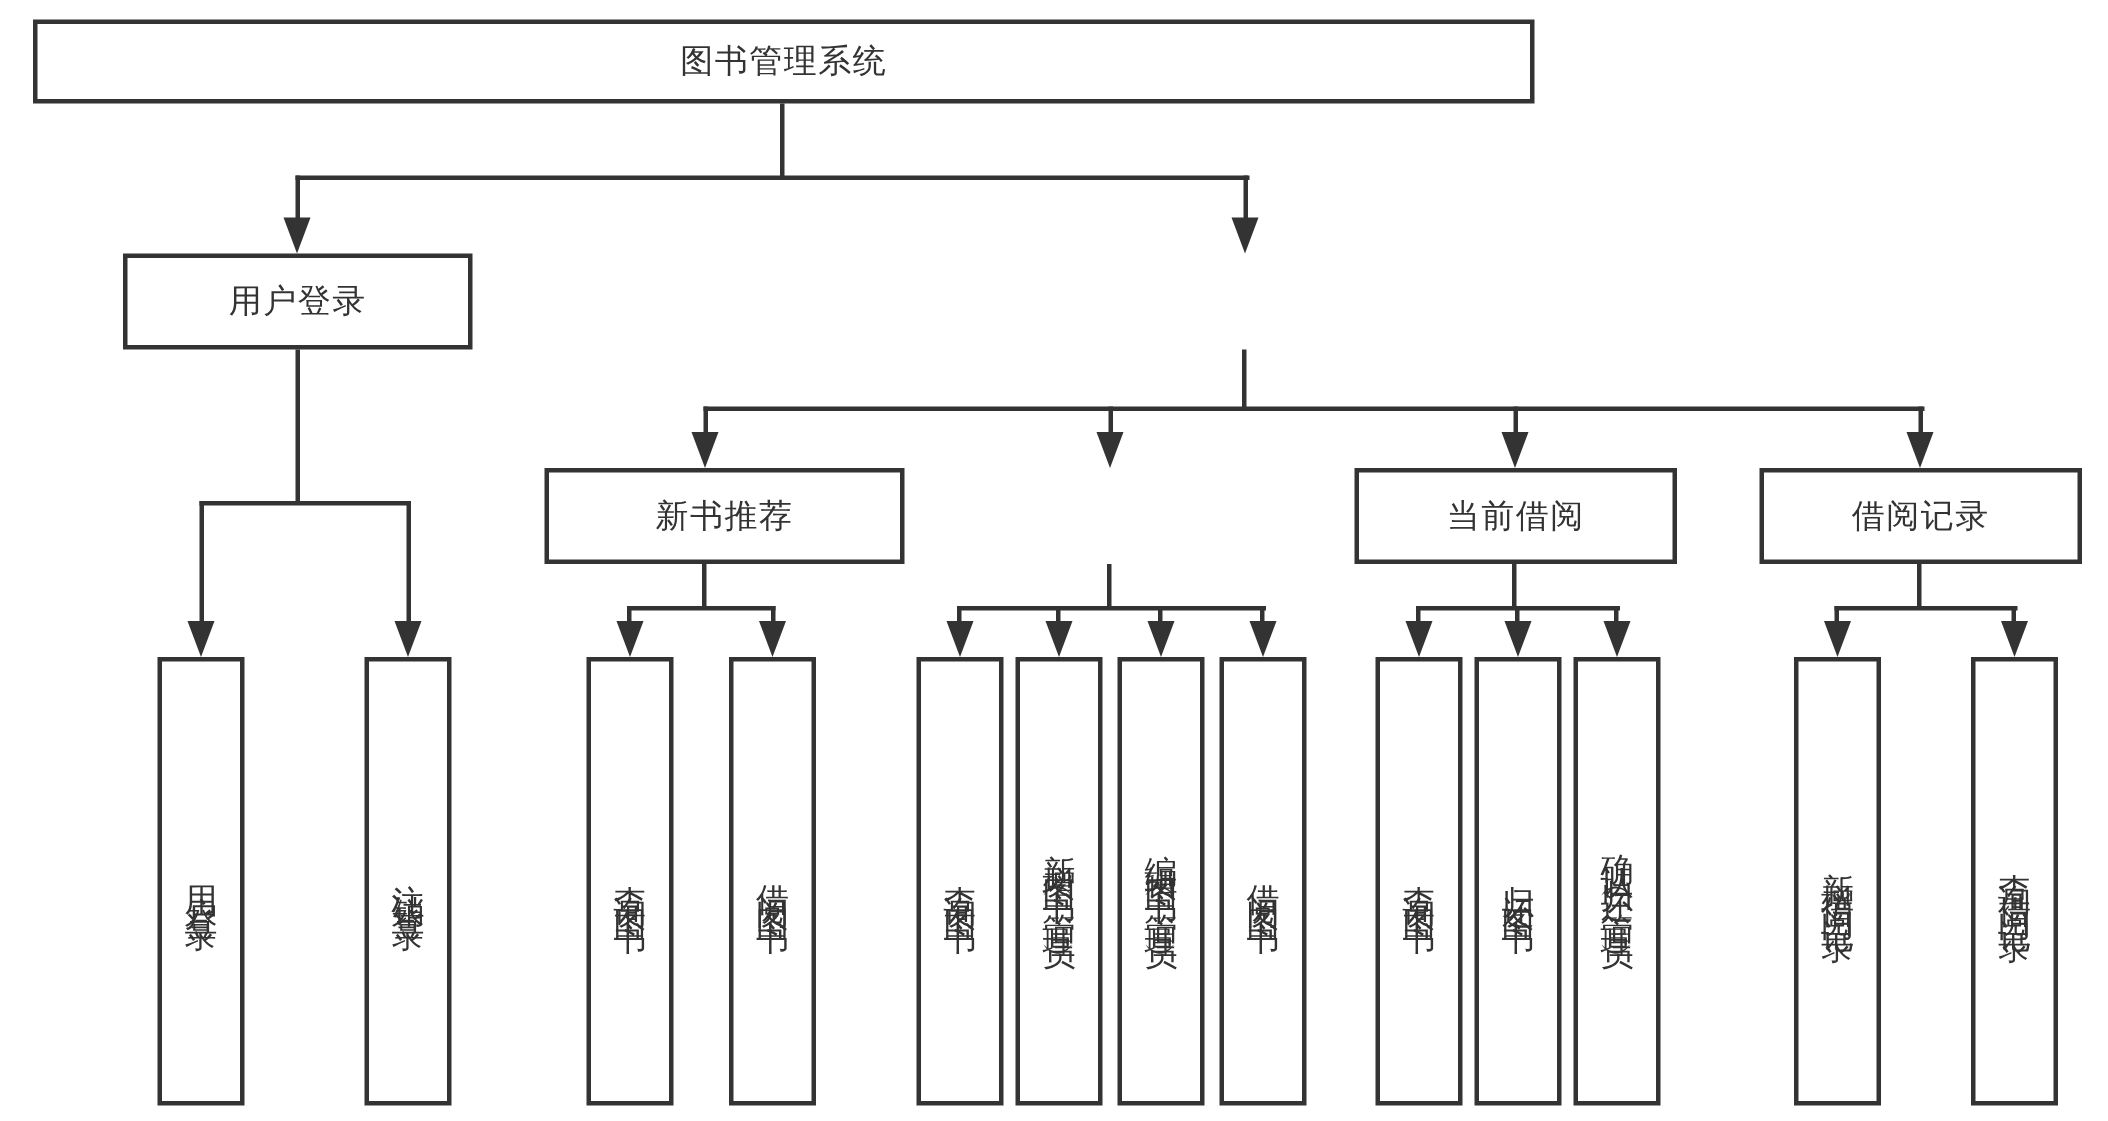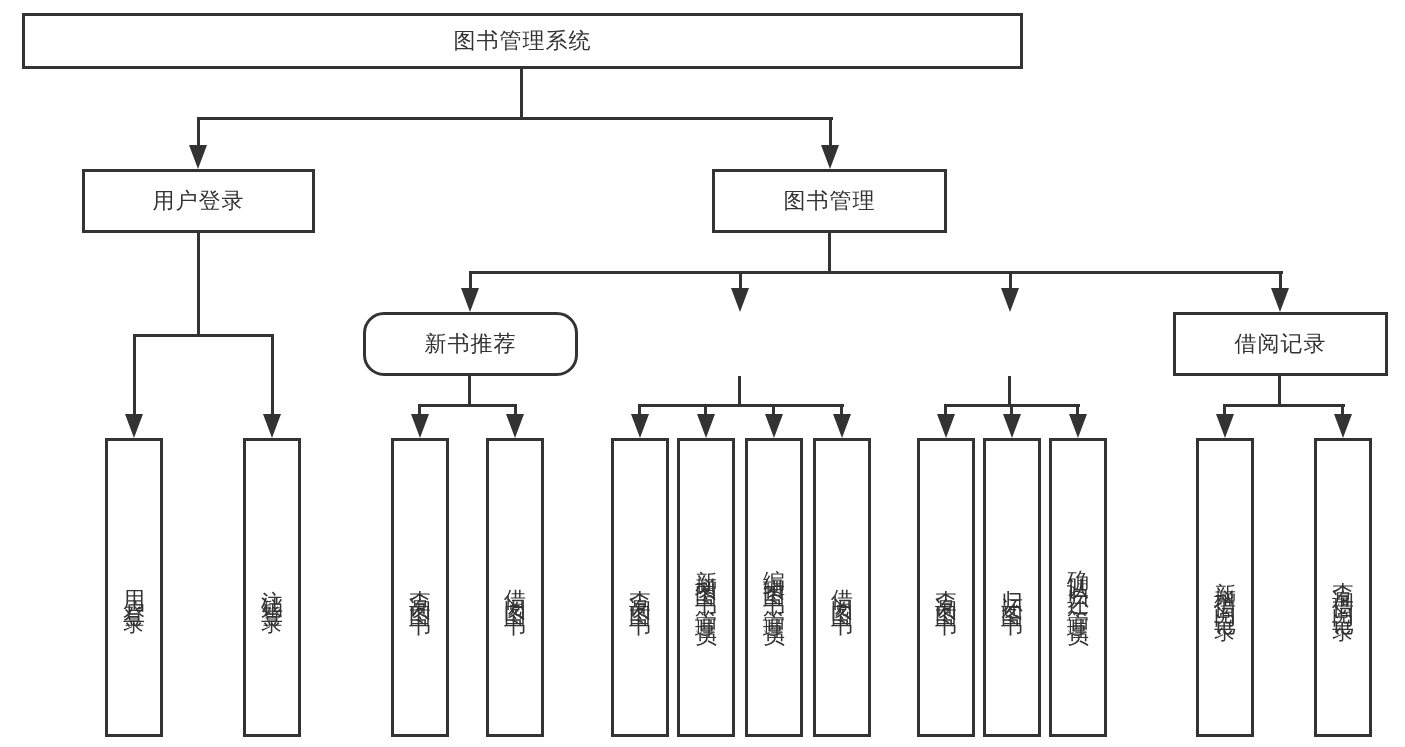--- a/index.html
+++ b/index.html
@@ -45,44 +45,44 @@
   <div class="vl" style="left:520px;top:69px;height:49px;"></div>
   <div class="hl" style="left:197px;top:117px;width:636px;"></div>
   <div class="vl" style="left:197px;top:117px;height:30px;"></div>
   <div class="ar" style="left:189px;top:145px;"></div>
   <div class="vl" style="left:829px;top:117px;height:30px;"></div>
   <div class="ar" style="left:821px;top:145px;"></div>
 
   <div class="hbox" style="left:82px;top:169px;width:233px;height:64px;">
     <span>用户登录</span>
   </div>
-  <div class="hbox" style="left:712px;top:169px;width:235px;height:64px;">
-    <span>图书管理</span>
-  </div>
 
   <div class="vl" style="left:197px;top:233px;height:102px;"></div>
   <div class="hl" style="left:133px;top:334px;width:141px;"></div>
   <div class="vl" style="left:133px;top:334px;height:82px;"></div>
   <div class="ar" style="left:125px;top:414px;"></div>
   <div class="vl" style="left:271px;top:334px;height:82px;"></div>
   <div class="ar" style="left:263px;top:414px;"></div>
 
   <div class="vl" style="left:828px;top:233px;height:39px;"></div>
   <div class="hl" style="left:469px;top:271px;width:814px;"></div>
   <div class="vl" style="left:469px;top:271px;height:19px;"></div>
   <div class="ar" style="left:461px;top:288px;"></div>
   <div class="vl" style="left:739px;top:271px;height:19px;"></div>
   <div class="ar" style="left:731px;top:288px;"></div>
   <div class="vl" style="left:1009px;top:271px;height:19px;"></div>
   <div class="ar" style="left:1001px;top:288px;"></div>
   <div class="vl" style="left:1279px;top:271px;height:19px;"></div>
   <div class="ar" style="left:1271px;top:288px;"></div>
 
-  <div class="hbox" style="left:363px;top:312px;width:215px;height:64px;border-radius:21px;">
+  <div class="hbox" style="left:363px;top:312px;width:240px;height:64px;">
     <span>新书推荐</span>
+  </div>
+  <div class="hbox" style="left:903px;top:312px;width:215px;height:64px;">
+    <span>当前借阅</span>
   </div>
   <div class="hbox" style="left:1173px;top:312px;width:215px;height:64px;">
     <span>借阅记录</span>
   </div>
 
   <div class="vl" style="left:468px;top:376px;height:30px;"></div>
   <div class="hl" style="left:418px;top:404px;width:99px;"></div>
   <div class="vl" style="left:418px;top:404px;height:12px;"></div>
   <div class="ar" style="left:411px;top:414px;"></div>
   <div class="vl" style="left:514px;top:404px;height:12px;"></div>

